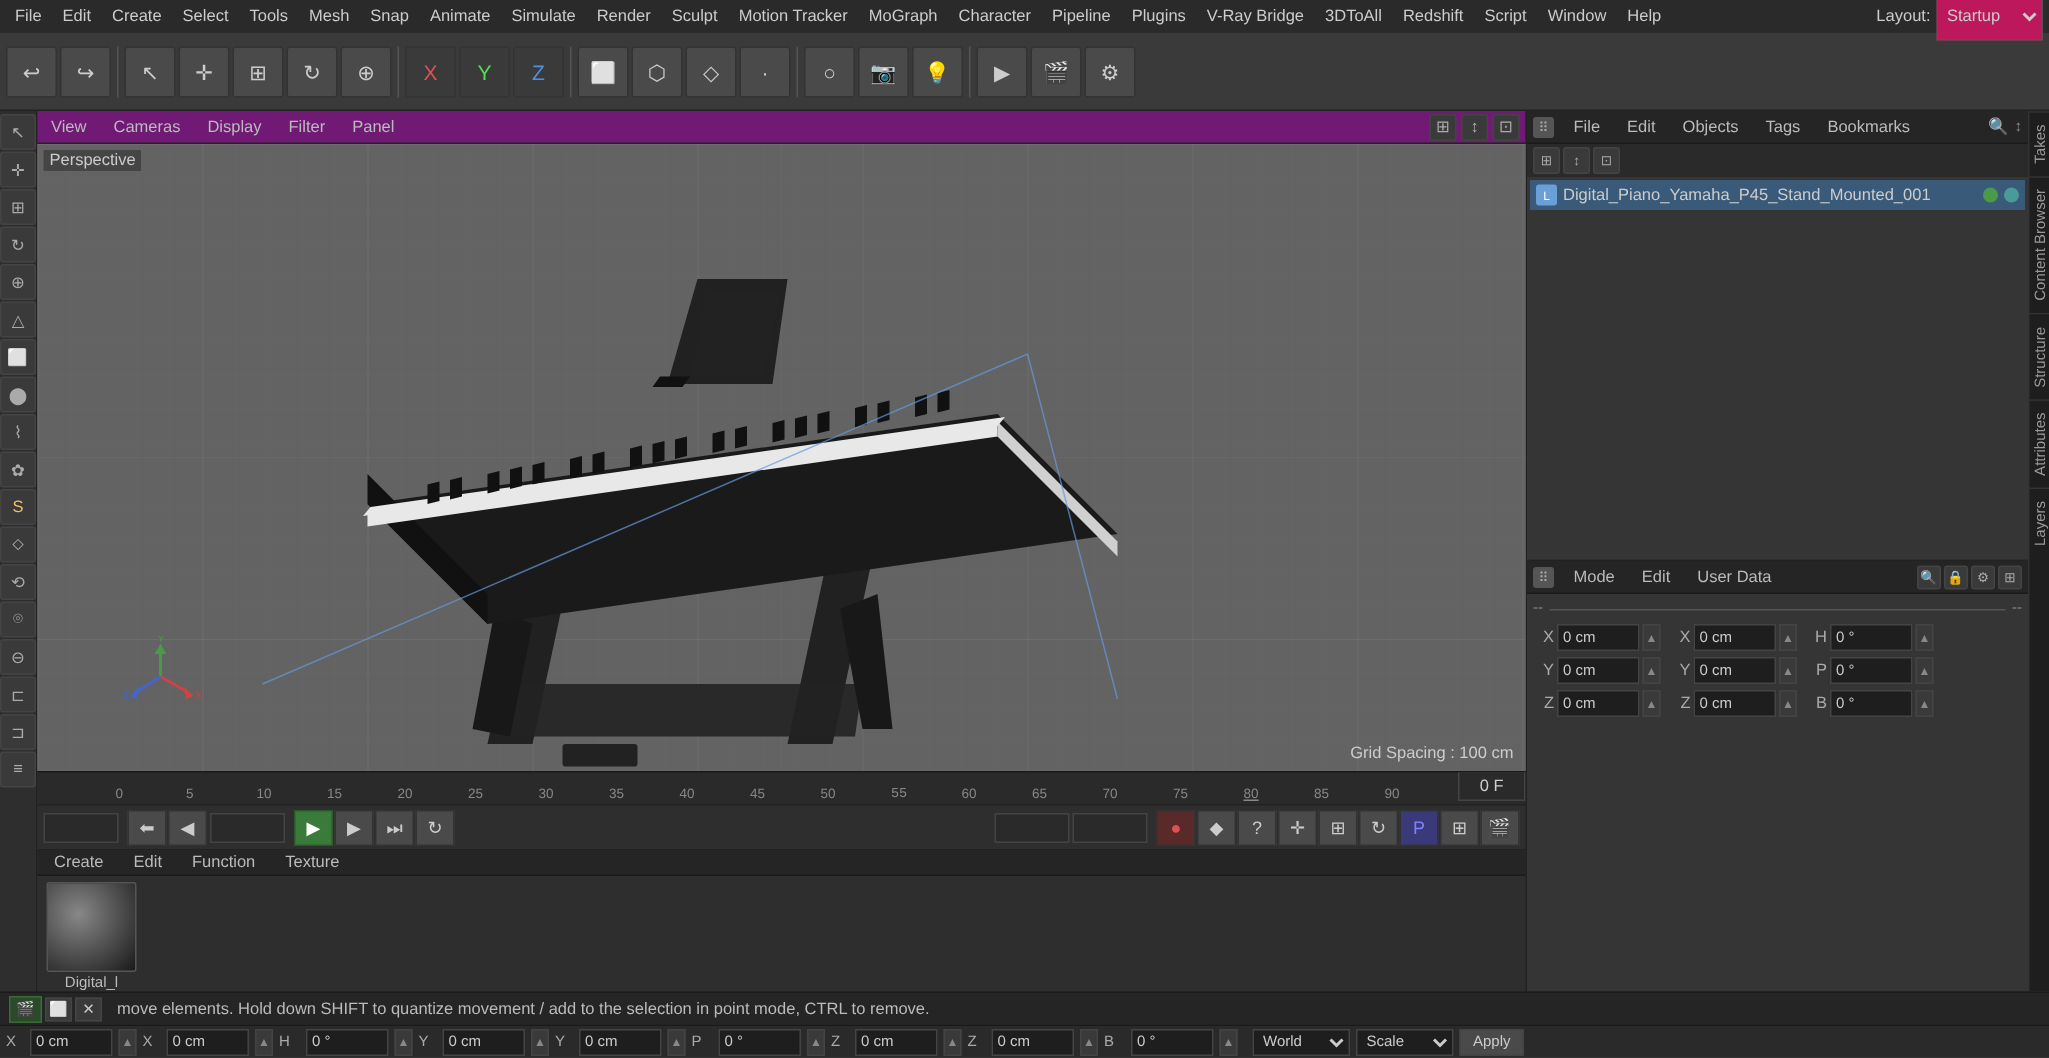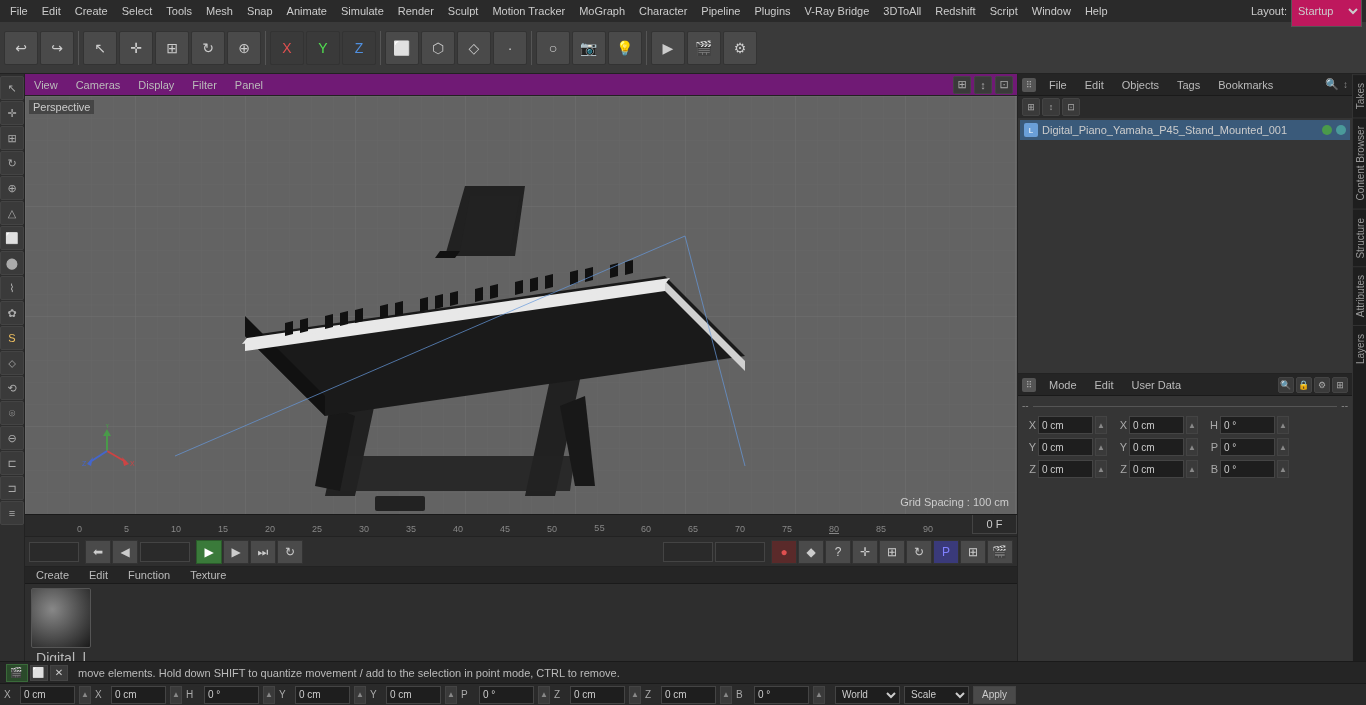--- a/index.html
+++ b/index.html
@@ -352,21 +352,21 @@
     }
     .material-thumb {
       width: 60px;
       height: 60px;
       background: radial-gradient(circle at 35% 35%, #888, #1a1a1a);
       border: 1px solid #555;
       border-radius: 2px;
       cursor: pointer;
     }
     .material-label {
-      font-size: 14px;
+      font-size: 10px;
       color: #bbb;
       text-align: left;
       margin-top: 2px;
     }
 
     
     #status-bar {
       height: 22px;
       background: #252525;
       display: flex;

